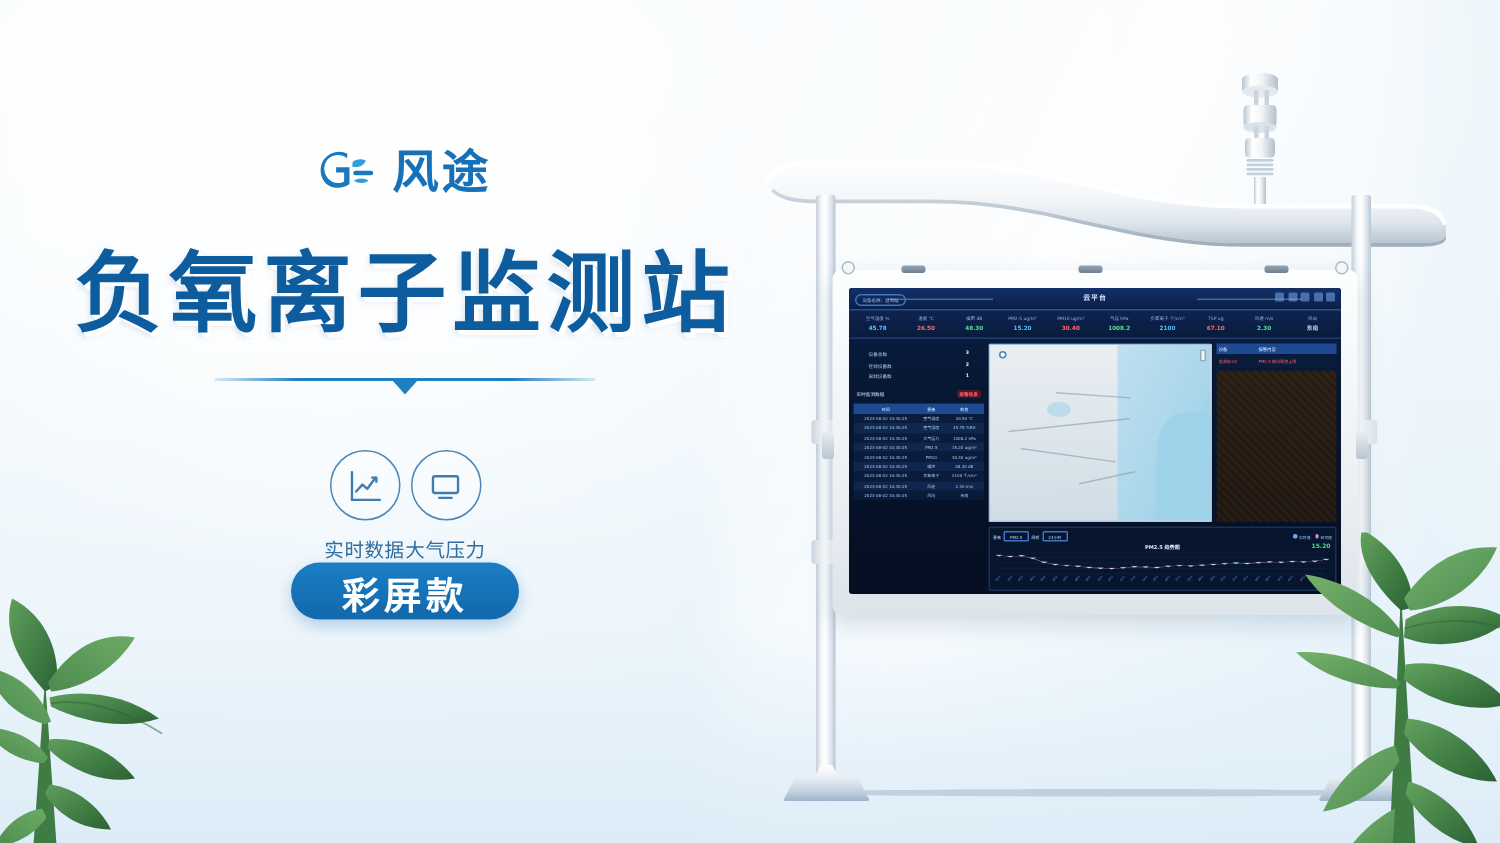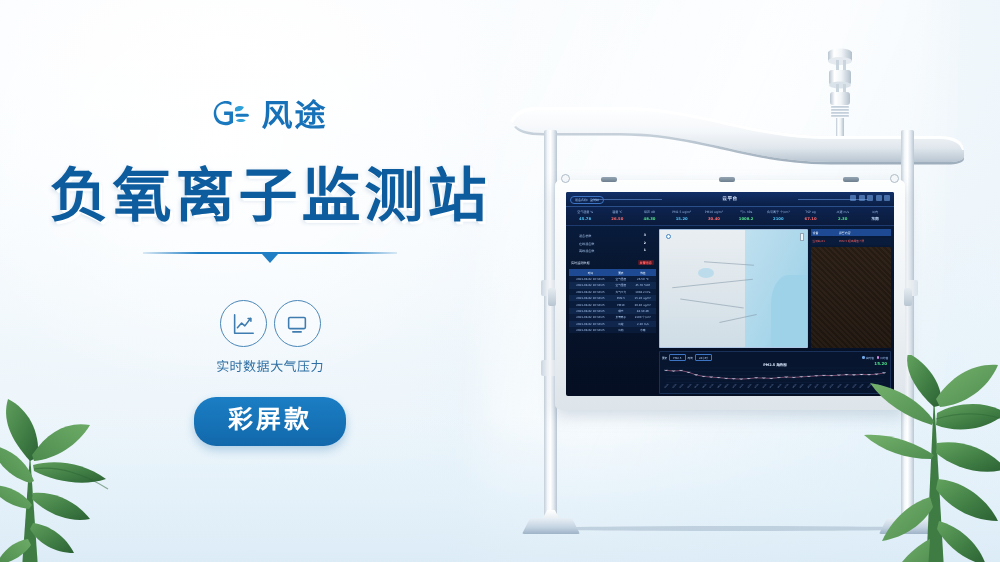--- a/index.html
+++ b/index.html
@@ -98,22 +98,21 @@
   }
   .f-circle svg { display:block; }
   .f-label {
     margin-top:9px; font-size:13px; color:#2f6fa3; letter-spacing:.4px;
     white-space:nowrap;
     font-family:"DejaVu Sans","Liberation Sans",sans-serif;
   }
 
   
   .cta {
-    margin-top:22px;
-    padding:9px 34px 11px; border-radius:22px;
+    padding:9px 34px 0; border-radius:22px;
     background:linear-gradient(to bottom,#1b7ec4,#1268ab);
     color:#fff; font-size:25px; font-weight:700; letter-spacing:3px;
     box-shadow:0 4px 10px rgba(18,104,171,.28);
     font-family:"DejaVu Sans","Liberation Sans",sans-serif;
     border:none; cursor:pointer; line-height:1.15;
   }
 
   
   .station { position:absolute; left:500px; top:30px; width:470px; height:510px; }
 

